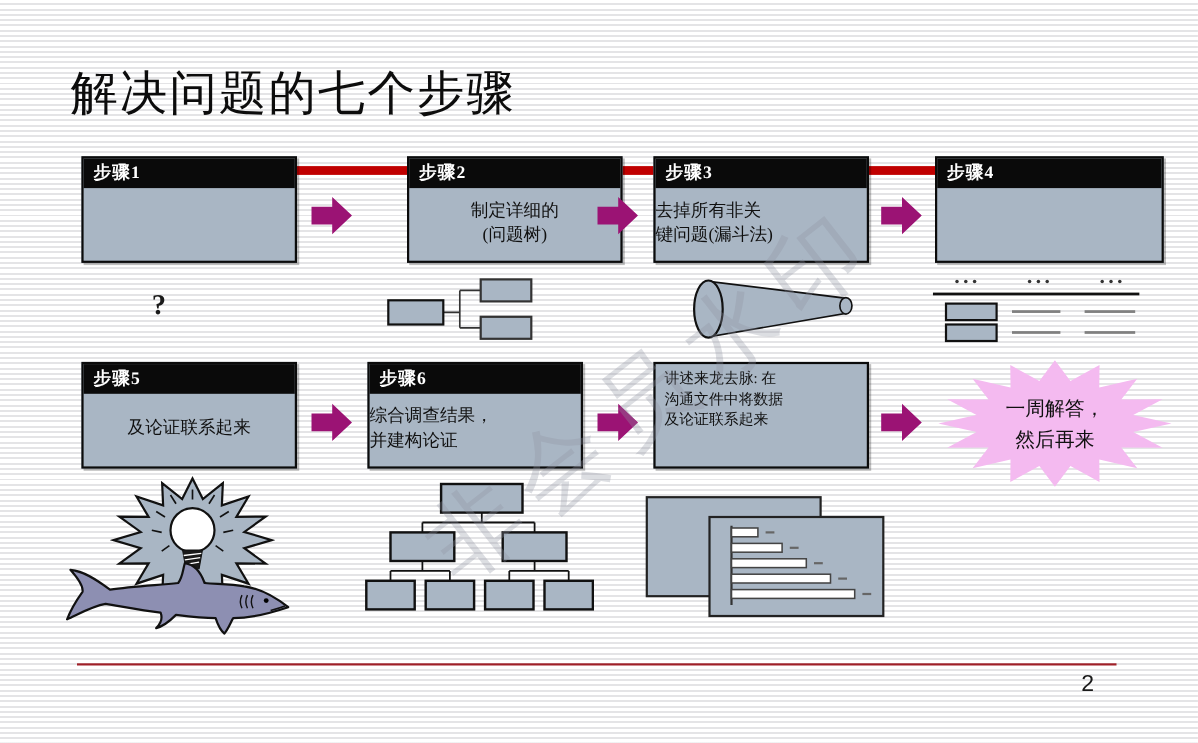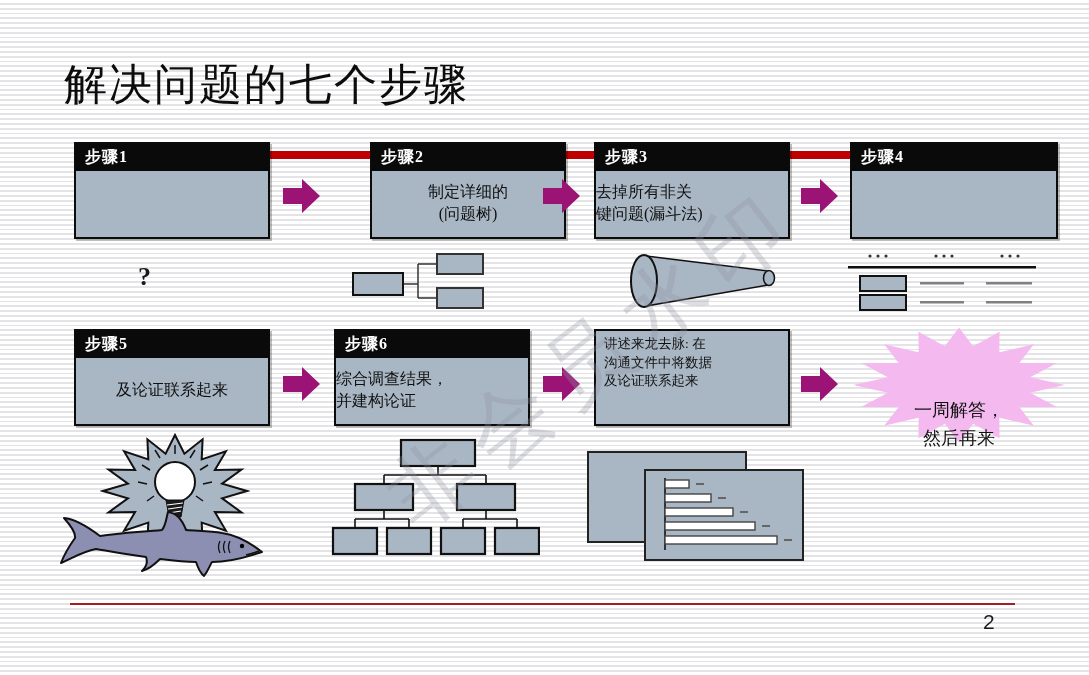--- a/index.html
+++ b/index.html
@@ -37,21 +37,21 @@
 
   .arrow{position:absolute;width:38px;height:36px;z-index:2;}
 
   .qmark{position:absolute;left:138px;top:262px;font-size:26px;font-weight:bold;color:#1a1a1a;z-index:2;}
 
   .icon{position:absolute;z-index:2;}
 
   .starburst-wrap{position:absolute;left:848px;top:324px;width:222px;height:122px;z-index:2;}
   .callout-text{
     position:absolute;left:848px;top:358px;width:222px;z-index:3;
-    text-align:center;font-size:18px;color:#101010;white-space:pre-line;line-height:1.55;margin-top:39px;
+    text-align:center;font-size:18px;color:#101010;white-space:pre-line;line-height:1.55;
   }
 
   .watermark{
     position:absolute;left:340px;top:280px;width:560px;z-index:5;
     font-size:84px;letter-spacing:14px;color:#8f93a2;opacity:0.30;
     transform:rotate(-38deg);transform-origin:center;
     pointer-events:none;white-space:nowrap;
   }
 
   .footer-line{position:absolute;left:70px;top:603px;width:945px;height:2px;background:#a02028;z-index:2;}

